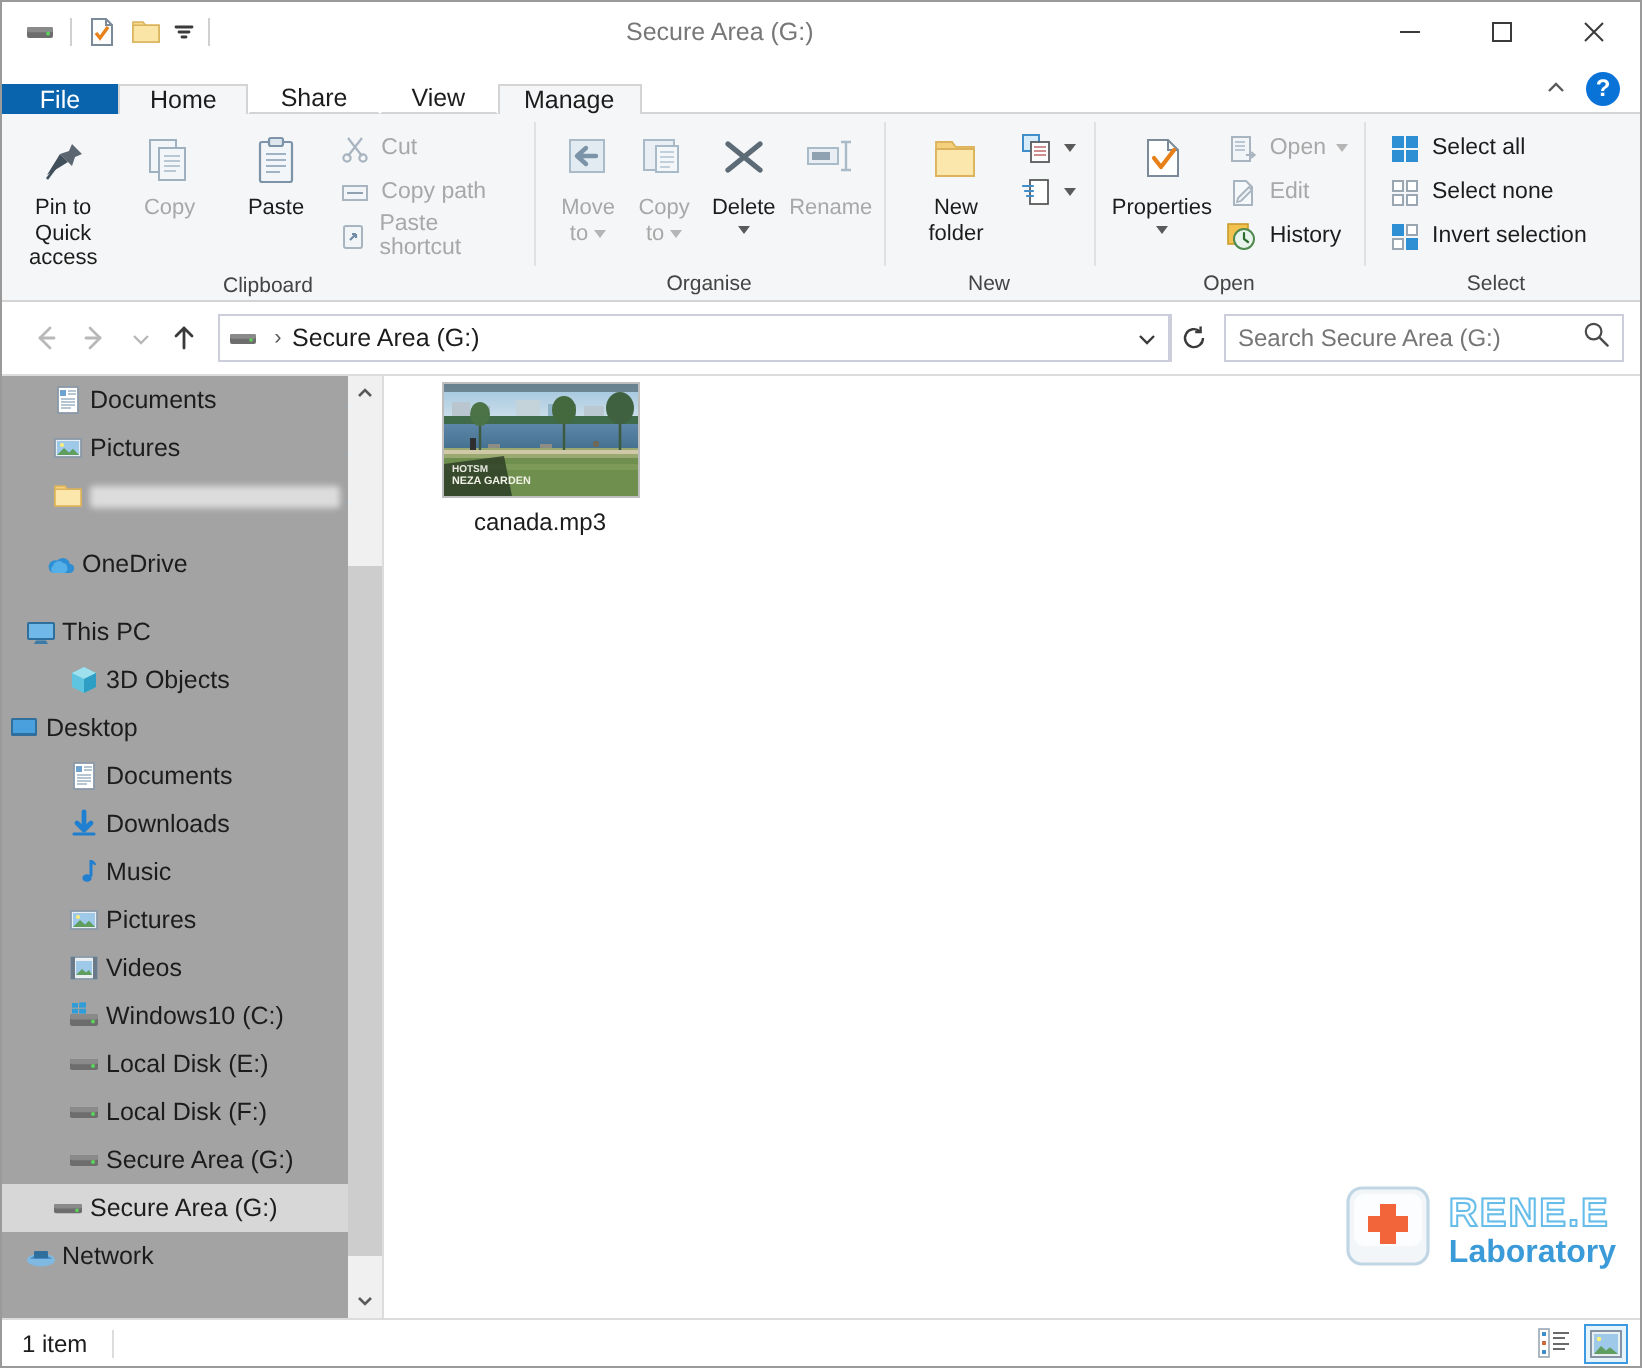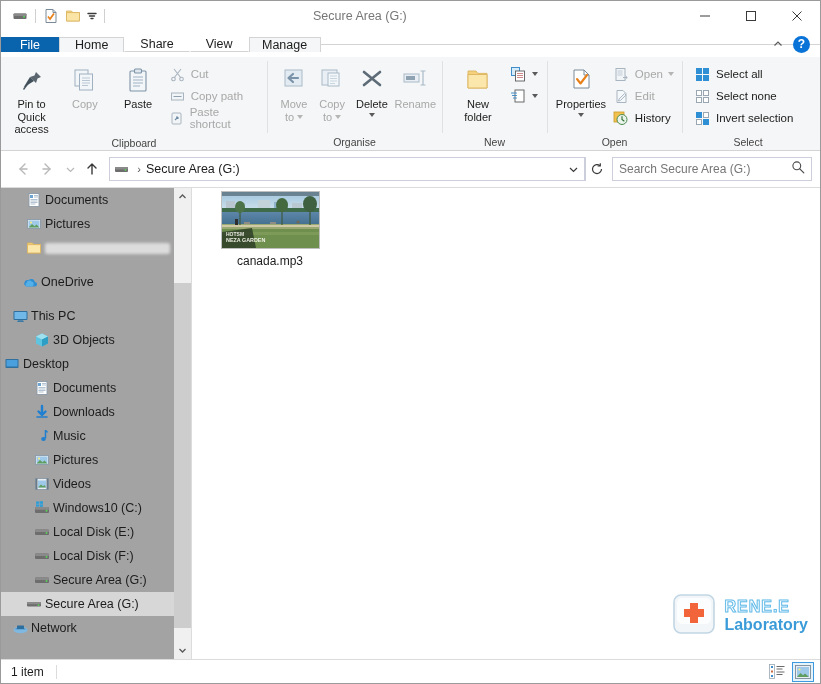--- a/index.html
+++ b/index.html
@@ -50,21 +50,21 @@
   }
   .wc {
     width: 46px; height: 30px;
     display: flex; align-items: center; justify-content: center;
   }
 
   
   .tabstrip {
     height: 26px; flex: 0 0 26px;
     background: #ffffff;
-    display: flex; align-items: center;
+    display: flex; align-items: flex-end;
     position: relative;
   }
   .tab {
     padding: 0 15px;
     display: flex; align-items: center; justify-content: center;
     font-size: 12.5px; color: #1c1c1c;
     border: 1px solid transparent;
     border-bottom: none;
   }
   .tab.file {
@@ -249,21 +249,21 @@
     text-align: center;
   }
 
   .watermark {
     position: absolute; right: 12px; bottom: 18px;
     display: flex; align-items: center; gap: 7px;
     opacity: 0.92;
   }
   .wm-text { display: flex; flex-direction: column; line-height: 1.0; }
   .wm-t1 {
-    font-size: 16px; font-weight: bold; color: #ffffff;
+    font-size: 20px; font-weight: bold; color: #ffffff;
     letter-spacing: 1px;
     -webkit-text-stroke: 1px #5bb8e8;
     text-shadow: 0 0 1px #5bb8e8;
   }
   .wm-t2 { font-size: 16px; font-weight: bold; color: #2a93d5; margin-top: 2px; }
 
   
   .statusbar {
     flex: 0 0 24px; height: 24px;
     border-top: 1px solid #dcdcdc;

